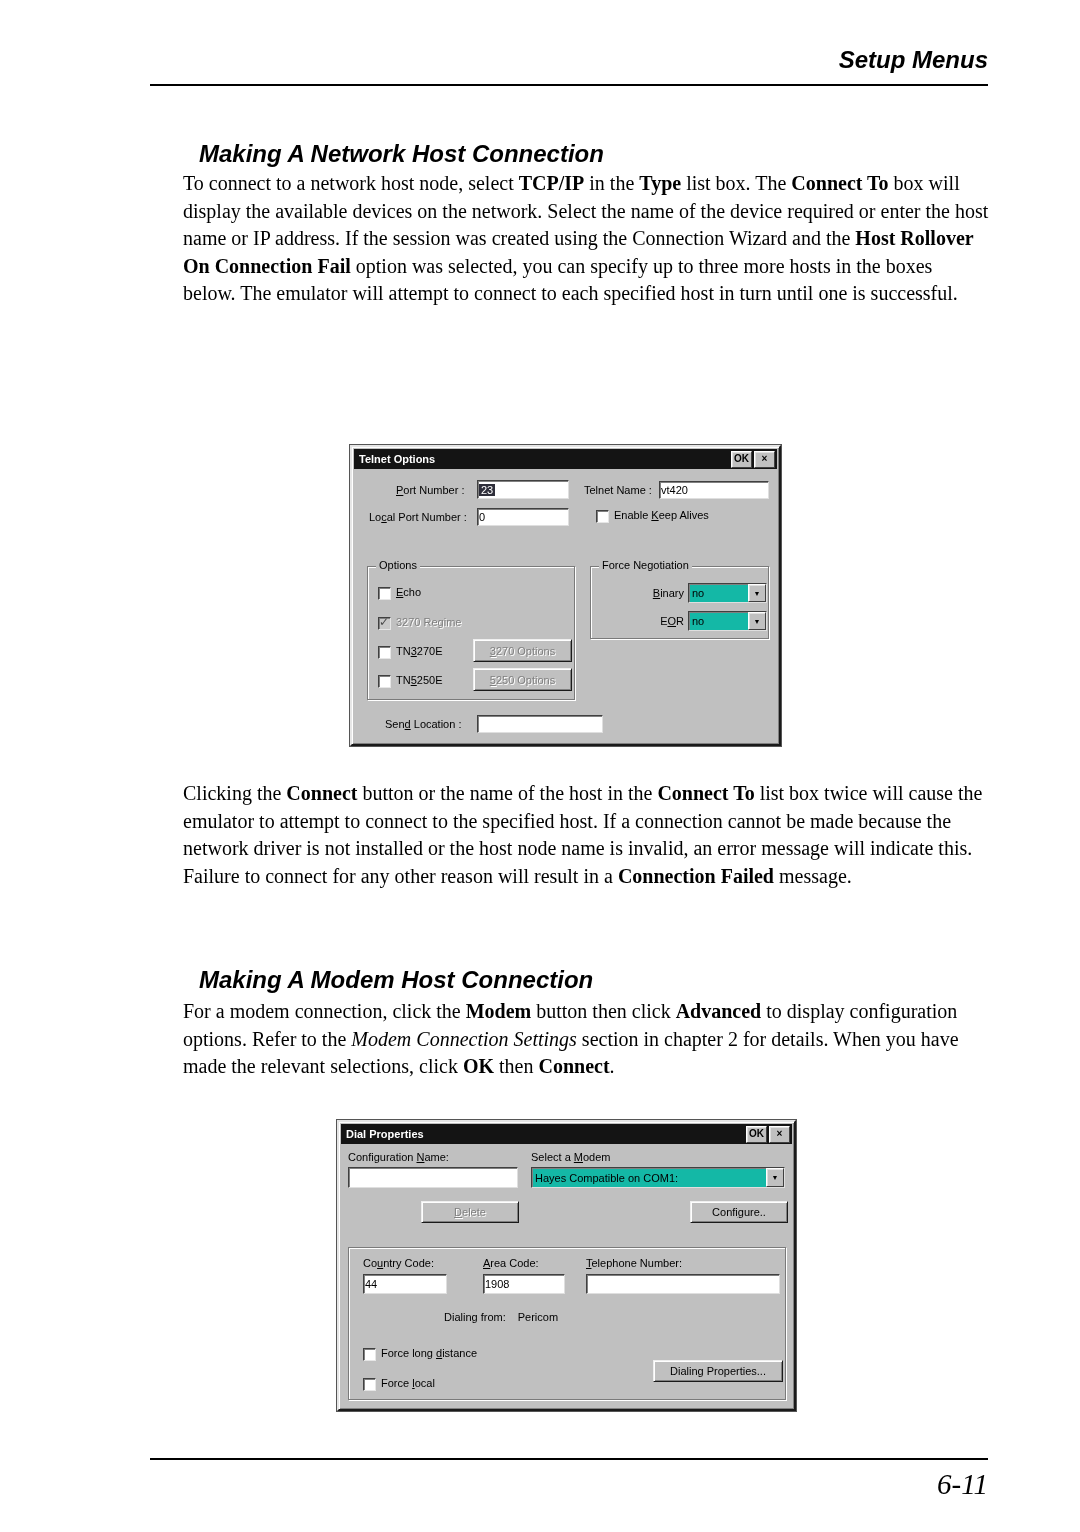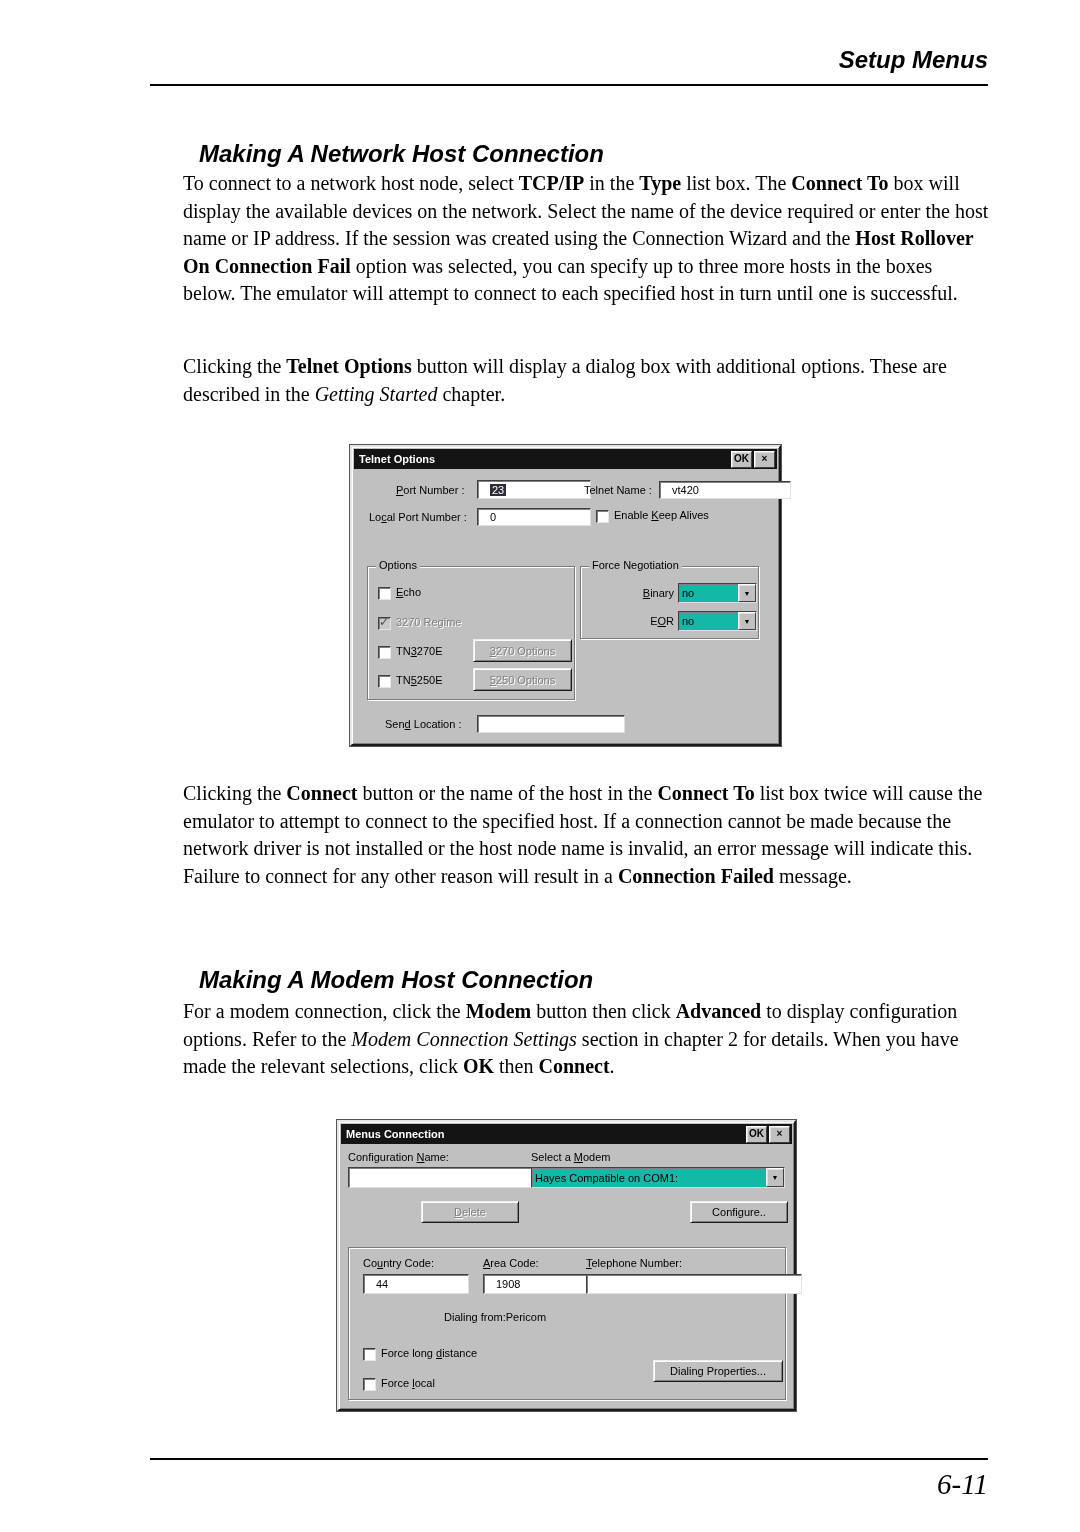--- a/index.html
+++ b/index.html
@@ -12,21 +12,21 @@
   .sec-head{position:absolute;left:183px;font:bold italic 24px "Liberation Sans",sans-serif;margin:16px;}
   .para{position:absolute;left:183px;width:806px;font-size:20px;line-height:27.5px;margin:0;}
   .page-num{position:absolute;right:92px;top:1468px;font:italic 29px "Liberation Serif",serif;}
 
   
   .dlg{position:absolute;background:var(--dialog_bg,#c0c0c0);border:2px solid;border-color:#e6e6e6 #1a1a1a #1a1a1a #e6e6e6;box-shadow:inset 1px 1px 0 #fff,inset -1px -1px 0 #808080,0 0 0 1px #555;font-family:"Liberation Sans",sans-serif;}
   .tbar{position:absolute;left:2px;right:2px;top:2px;height:20px;background:var(--titlebar,#141414);color:#fff;display:flex;align-items:center;padding:0 2px 0 5px;font-size:11px;font-weight:bold;}
   .tbar .ttl{flex:1;}
   .tbtn{flex:none;width:19px;height:15px;margin-left:2px;background:var(--dialog_bg,#c0c0c0);color:#000;border:1px solid;border-color:#fff #404040 #404040 #fff;box-shadow:inset 1px 1px 0 #dfdfdf;display:flex;align-items:center;justify-content:center;font-size:10px;font-weight:bold;line-height:1;}
   .lab{font-size:11px;font-family:"Liberation Sans",sans-serif;white-space:nowrap;}
-  .fld{position:absolute;background:#fff;border:1px solid;border-color:#404040 #dfdfdf #dfdfdf #404040;box-shadow:inset 1px 1px 0 #808080;font-size:11px;display:flex;align-items:center;padding:0 12px;white-space:nowrap;overflow:hidden;}
+  .fld{position:absolute;background:#fff;border:1px solid;border-color:#404040 #dfdfdf #dfdfdf #404040;box-shadow:inset 1px 1px 0 #808080;font-size:11px;display:flex;align-items:center;padding:0 1px;white-space:nowrap;overflow:hidden;}
   .sel{background:var(--selection,#2e2e3a);color:#fff;padding:0 2px;}
   .btn95{position:absolute;background:var(--dialog_bg,#c0c0c0);border:1px solid;border-color:#efefef #1a1a1a #1a1a1a #efefef;box-shadow:inset 1px 1px 0 #fff,inset -1px -1px 0 #808080;display:flex;align-items:center;justify-content:center;font-size:11px;font-family:"Liberation Sans",sans-serif;white-space:nowrap;}
   .grp{position:absolute;border:1px solid #7a7a7a;box-shadow:inset 1px 1px 0 #fff,1px 1px 0 #fff;}
   .glbl{position:absolute;top:-8px;left:8px;background:var(--dialog_bg,#c0c0c0);padding:0 3px;}
   .cbrow{position:absolute;display:flex;align-items:flex-start;gap:5px;}
   .cbx{flex:none;position:relative;width:11px;height:11px;margin-top:1px;background:#fff;border:1px solid;border-color:#404040 #e6e6e6 #e6e6e6 #404040;box-shadow:inset 1px 1px 0 #808080;}
   .cbx.on::after{content:"✓";position:absolute;left:0;top:-3px;font-size:12px;font-weight:bold;color:#000;font-family:"DejaVu Sans",sans-serif;}
   .cbx.dis{background:#c9c9c9;}
   .cbx.dis.on::after{color:#4a4a4a;}
   .dis-text{color:#808080;text-shadow:1px 1px 0 #fff;}
@@ -38,21 +38,20 @@
 </head>
 <body>
 
 <div class="page">
 
   <div class="running-head">Setup Menus</div>
   <div class="rule" style="top:84px"></div>
 
   <h2 class="sec-head" style="top:124px">Making A Network Host Connection</h2>
   <p class="para" style="top:170px">To connect to a network host node, select <b>TCP/IP</b> in the <b>Type</b> list box. The <b>Connect To</b> box will display the available devices on the network. Select the name of the device required or enter the host name or IP address. If the session was created using the Connection Wizard and the <b>Host Rollover On Connection Fail</b> option was selected, you can specify up to three more hosts in the boxes below. The emulator will attempt to connect to each specified host in turn until one is successful.</p>
-  <p class="para" style="top:353px">Clicking the <b>Telnet Options</b> button will display a dialog box with additional options. These are described in the <i>Getting Started</i> chapter.</p>
 
   <div class="dlg" style="left:350px;top:445px;width:427px;height:297px">
     <div class="tbar">
       <span class="ttl">Telnet Options</span>
       <span class="tbtn">OK</span>
       <span class="tbtn">×</span>
     </div>
 
     <span class="lab abs" style="left:44px;top:37px"><u>P</u>ort Number :</span>
     <div class="fld" style="left:125px;top:33px;width:88px;height:17px">
@@ -85,21 +84,21 @@
         <span class="lab">TN<u>3</u>270E</span>
       </div>
       <div class="btn95 dis-text" style="left:105px;top:72px;width:97px;height:21px"><u>3</u>270 Options</div>
       <div class="cbrow" style="left:10px;top:107px">
         <span class="cbx"></span>
         <span class="lab">TN<u>5</u>250E</span>
       </div>
       <div class="btn95 dis-text" style="left:105px;top:101px;width:97px;height:21px"><u>5</u>250 Options</div>
     </div>
 
-    <div class="grp" style="left:228px;top:119px;width:177px;height:71px">
+    <div class="grp" style="left:238px;top:119px;width:177px;height:71px">
       <span class="lab glbl">Force Negotiation</span>
       <span class="lab abs" style="left:8px;top:20px;width:85px;text-align:right"><u>B</u>inary</span>
       <div class="dd" style="left:97px;top:16px;width:77px;height:18px">
         <span class="ddv">no</span>
         <span class="dda">▼</span>
       </div>
       <span class="lab abs" style="left:8px;top:48px;width:85px;text-align:right">E<u>O</u>R</span>
       <div class="dd" style="left:97px;top:44px;width:77px;height:18px">
         <span class="ddv">no</span>
         <span class="dda">▼</span>
@@ -110,21 +109,21 @@
     <span class="lab abs" style="left:33px;top:271px">Sen<u>d</u> Location :</span>
     <div class="fld" style="left:125px;top:268px;width:122px;height:16px"></div>
   </div>
 
   <p class="para" style="top:780px">Clicking the <b>Connect</b> button or the name of the host in the <b>Connect To</b> list box twice will cause the emulator to attempt to connect to the specified host. If a connection cannot be made because the network driver is not installed or the host node name is invalid, an error message will indicate this. Failure to connect for any other reason will result in a <b>Connection Failed</b> message.</p>
   <h2 class="sec-head" style="top:950px">Making A Modem Host Connection</h2>
   <p class="para" style="top:998px">For a modem connection, click the <b>Modem</b> button then click <b>Advanced</b> to display configuration options. Refer to the <i>Modem Connection Settings</i> section in chapter 2 for details. When you have made the relevant selections, click <b>OK</b> then <b>Connect</b>.</p>
 
   <div class="dlg" style="left:337px;top:1120px;width:455px;height:287px">
     <div class="tbar">
-      <span class="ttl">Menus Connection</span>
+      <span class="ttl">Dial Properties</span>
       <span class="tbtn">OK</span>
       <span class="tbtn">×</span>
     </div>
 
     <span class="lab abs" style="left:9px;top:29px">Configuration <u>N</u>ame:</span>
     <div class="fld" style="left:9px;top:45px;width:166px;height:19px"></div>
 
     <span class="lab abs" style="left:192px;top:29px">Select a <u>M</u>odem</span>
     <div class="dd" style="left:192px;top:45px;width:252px;height:19px">
       <span class="ddv">Hayes Compatible on COM1:</span>
@@ -135,21 +134,21 @@
     <div class="btn95" style="left:351px;top:79px;width:96px;height:20px">Confi<u>g</u>ure..</div>
 
     <div class="grp" style="left:9px;top:125px;width:436px;height:151px">
       <span class="lab abs" style="left:14px;top:9px">Co<u>u</u>ntry Code:</span>
       <div class="fld" style="left:14px;top:26px;width:80px;height:18px">44</div>
       <span class="lab abs" style="left:134px;top:9px"><u>A</u>rea Code:</span>
       <div class="fld" style="left:134px;top:26px;width:78px;height:18px">1908</div>
       <span class="lab abs" style="left:237px;top:9px"><u>T</u>elephone Number:</span>
       <div class="fld" style="left:237px;top:26px;width:190px;height:18px"></div>
 
-      <div class="abs" style="left:95px;top:63px;display:flex;">
+      <div class="abs" style="left:95px;top:63px;display:flex;gap:12px">
         <span class="lab">Dialing from:</span>
         <span class="lab">Pericom</span>
       </div>
 
       <div class="cbrow" style="left:14px;top:99px">
         <span class="cbx"></span>
         <span class="lab">Force long <u>d</u>istance</span>
       </div>
       <div class="cbrow" style="left:14px;top:129px">
         <span class="cbx"></span>

